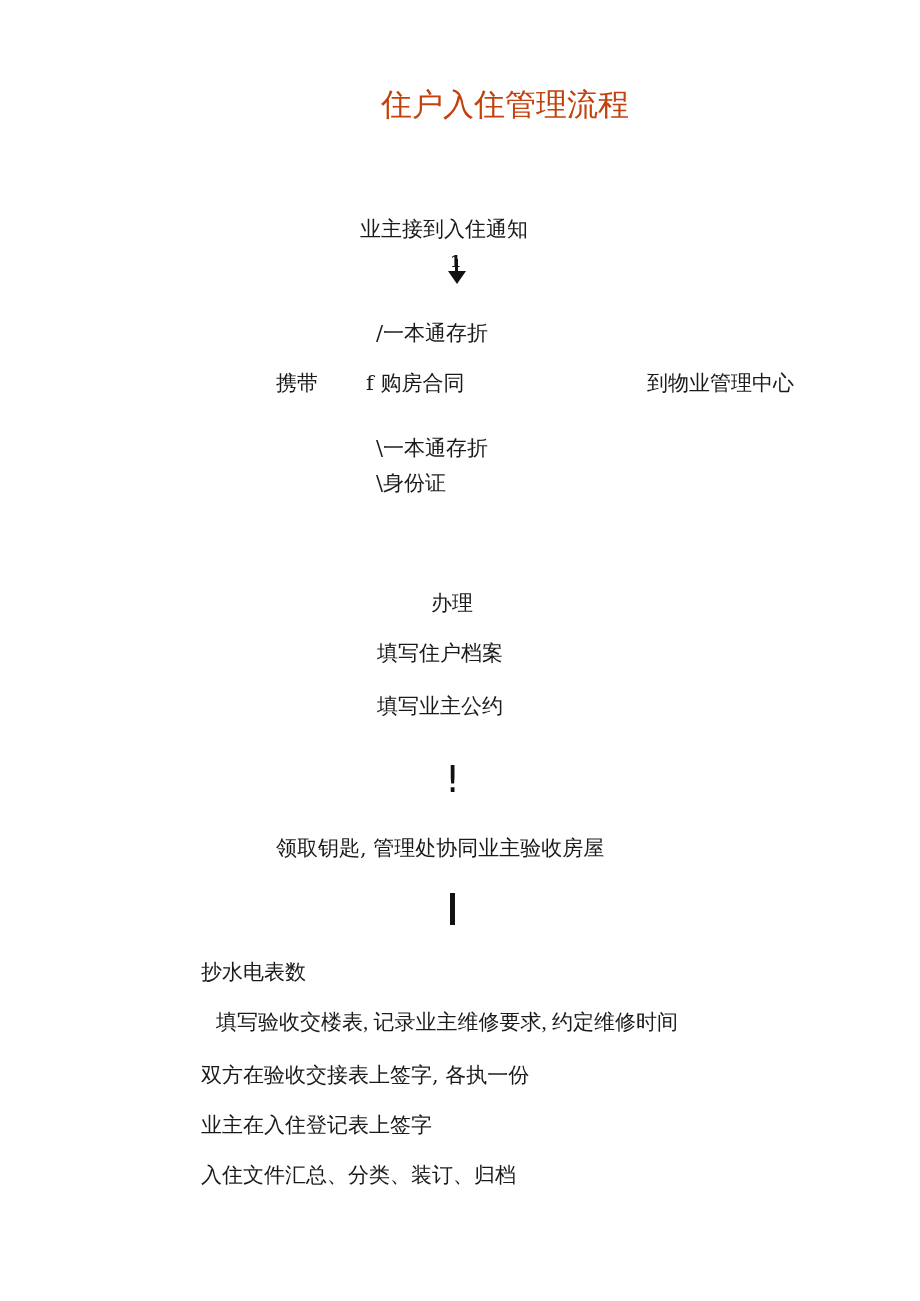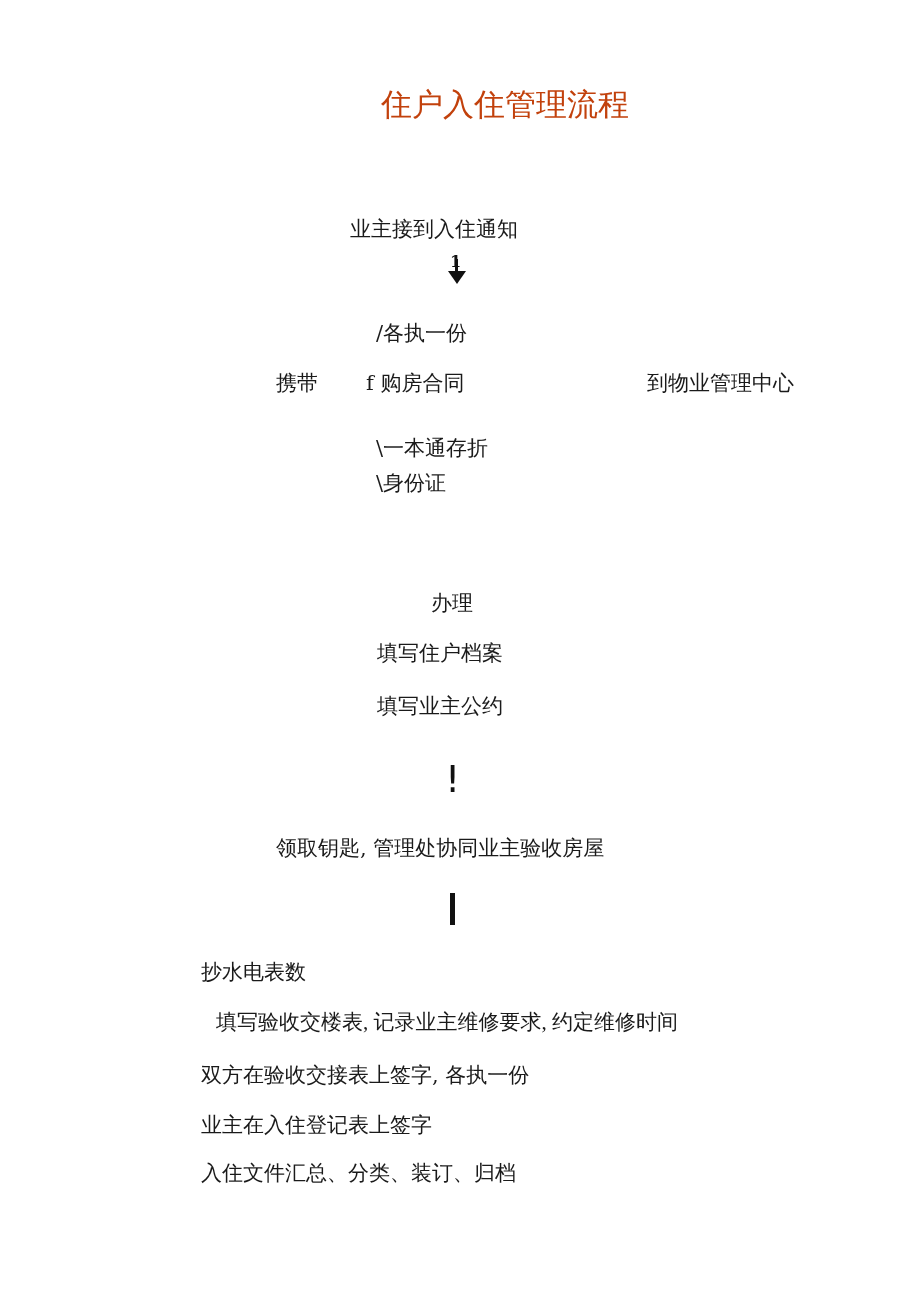--- a/index.html
+++ b/index.html
@@ -35,47 +35,47 @@
     .bar {
       left: 450px; top: 893px; width: 5px; height: 32px; background: #111;
     }
   </style>
 </head>
 <body>
 
 <div>
   <div class="abs title">住户入住管理流程</div>
 
-  <div class="abs txt" style="left:350px; top:217px;">业主接到入住通知</div>
+  <div class="abs txt" style="left:360px; top:217px;">业主接到入住通知</div>
 
   <div class="abs arrow-down">
     <svg width="22" height="32" viewBox="0 0 22 32">
       <text x="4" y="14" font-size="16" font-family="DejaVu Serif, serif" font-weight="bold" fill="#111">1</text>
       <rect x="9" y="6" width="3" height="16" fill="#111"></rect>
       <polygon points="2,18 20,18 11,31" fill="#111"></polygon>
     </svg>
   </div>
 
   <div class="abs txt" style="left:276px; top:371px;text-align:center;">携带</div>
 
-  <div class="abs txt" style="left:376px; top:321px;">/各执一份</div>
+  <div class="abs txt" style="left:376px; top:321px;">/一本通存折</div>
   <div class="abs txt" style="left:366px; top:371px;">f 购房合同</div>
   <div class="abs txt" style="left:376px; top:436px;">\一本通存折</div>
   <div class="abs txt" style="left:376px; top:471px;">\身份证</div>
 
   <div class="abs txt" style="left:647px; top:371px;">到物业管理中心</div>
 
   <div class="abs txt" style="left:431px; top:591px;">办理</div>
   <div class="abs txt" style="left:377px; top:641px;">填写住户档案</div>
   <div class="abs txt" style="left:377px; top:694px;">填写业主公约</div>
 
   <div class="abs excl">!</div>
 
   <div class="abs txt" style="left:276px; top:836px;">领取钥匙, 管理处协同业主验收房屋</div>
 
   <div class="abs bar"></div>
 
   <div class="abs txt" style="left:201px; top:960px;">抄水电表数</div>
   <div class="abs txt" style="left:216px; top:1010px;font-family:Liberation Serif, serif;">填写验收交楼表, 记录业主维修要求, 约定维修时间</div>
   <div class="abs txt" style="left:201px; top:1063px;">双方在验收交接表上签字, 各执一份</div>
   <div class="abs txt" style="left:201px; top:1113px;">业主在入住登记表上签字</div>
-  <div class="abs txt" style="left:201px; top:1163px;font-family:Liberation Mono, monospace;">入住文件汇总、分类、装订、归档</div>
+  <div class="abs txt" style="left:201px; top:1163px;">入住文件汇总、分类、装订、归档</div>
 </div>
 
 </body></html>

